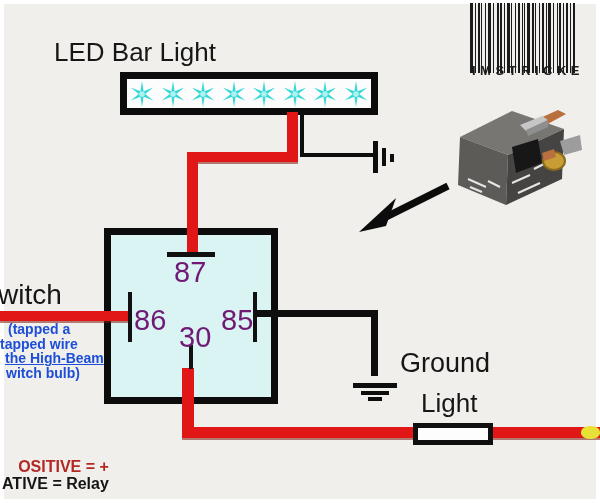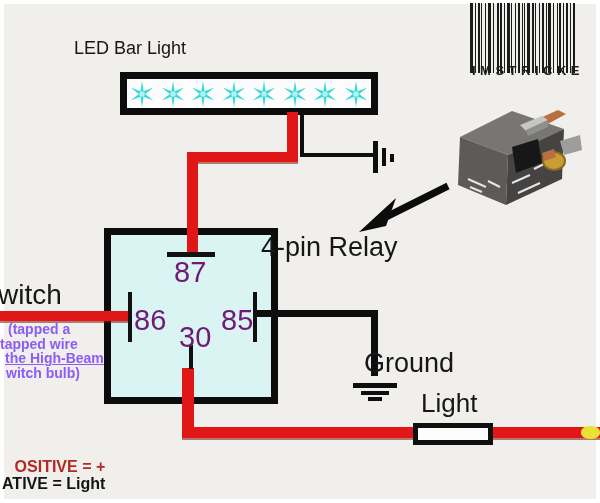--- a/index.html
+++ b/index.html
@@ -5,21 +5,21 @@
   html,body{margin:0;padding:0;background:#ffffff;}
   .canvas{
     position:relative;width:600px;height:503px;overflow:hidden;
     background:#f0efec;box-shadow:inset 0 0 0 4px #ffffff;
     font-family:"Liberation Sans",sans-serif;color:#161616;
   }
   .abs{position:absolute;}
   .txt{white-space:nowrap;line-height:1.05;}
 
   
-  .title{left:54px;top:39px;font-size:18px;margin-left:20px;}
+  .title{left:54px;top:39px;font-size:26px;}
   .ledbar{left:120px;top:72px;width:258px;height:43px;border:7px solid #0c0c0c;background:#fcfcfc;box-sizing:border-box;display:flex;align-items:center;justify-content:space-around;overflow:hidden;}
   .led{display:flex;align-items:center;justify-content:center;width:26px;height:26px;}
 
   
   .barcode{left:470px;top:3px;width:128px;height:70px;display:flex;align-items:stretch;overflow:hidden;}
   .barcode i{display:block;background:#1b1b1b;height:100%;}
   .barcode-text{left:472px;top:64px;font-size:13px;font-weight:700;letter-spacing:4.5px;color:#1c1c1c;}
 
   
   .wire{position:absolute;}
@@ -27,25 +27,25 @@
   .red-h{box-shadow:0 2px 0 rgba(128,22,14,.55);}
   .blk{background:#0e0e0e;}
 
   
   .relaybox{left:104px;top:228px;width:174px;height:176px;border:7px solid #0c0c0c;background:#d9f4f2;box-sizing:border-box;}
   .pinlabel{font-size:29px;color:#701a75;}
   .pinbar{position:absolute;background:#111;}
 
   
   .lbl-relay{left:261px;top:233px;font-size:27px;z-index:8;}
-  .lbl-ground{left:364px;top:349px;font-size:27px;}
+  .lbl-ground{left:400px;top:349px;font-size:27px;}
   .lbl-fuse{left:421px;top:390px;font-size:26px;}
   .lbl-batt{left:552px;top:390px;font-size:26px;}
   .lbl-switch{left:-2px;top:280px;font-size:28px;}
-  .switch-note{left:0;top:322px;font-size:14px;font-weight:700;line-height:14.5px;color:#8b5cf6;}
+  .switch-note{left:0;top:322px;font-size:14px;font-weight:700;line-height:14.5px;color:#1d4ed8;}
   .switch-note div:nth-child(1){padding-left:8px;}
   .switch-note div:nth-child(3){padding-left:5px;text-decoration:underline;}
   .switch-note div:nth-child(4){padding-left:6px;}
 
   
   .fuse{left:413px;top:423px;width:80px;height:22px;border:5px solid #101010;background:#fdfdfd;box-sizing:border-box;z-index:6;}
   .batt-tip{left:581px;top:426px;width:19px;height:13px;background:#e9e236;border-radius:45%;z-index:6;}
 
   
   .legend{left:2px;top:459px;font-size:16px;font-weight:700;line-height:17px;text-align:right;}
@@ -205,29 +205,28 @@
   <div class="wire blk" style="left:353px;top:383px;width:44px;height:5px;"></div>
   <div class="wire blk" style="left:361px;top:391px;width:28px;height:4px;"></div>
   <div class="wire blk" style="left:368px;top:397px;width:14px;height:4px;"></div>
 
   <div class="wire red z6" style="left:182px;top:368px;width:12px;height:70px;"></div>
   <div class="wire red red-h" style="left:182px;top:427px;width:418px;height:11px;"></div>
   <div class="abs batt-tip"></div>
 
   <div class="abs fuse"></div>
 
-  <div class="abs txt lbl-relay">4-pin Relay</div>
   <div class="abs txt lbl-ground">Ground</div>
   <div class="abs txt lbl-fuse">Light</div>
   <div class="abs txt lbl-switch">witch</div>
   <div class="abs switch-note">
       <div class="txt">(tapped a</div>
       <div class="txt">tapped wire</div>
       <div class="txt">the High-Beam</div>
       <div class="txt">witch bulb)</div>
     </div>
 
   <div class="abs legend">
     <div class="pos txt">OSITIVE = +</div>
-    <div class="neg txt">ATIVE = Light</div>
+    <div class="neg txt">ATIVE = Relay</div>
   </div>
 
 </div>
 
 </body></html>

